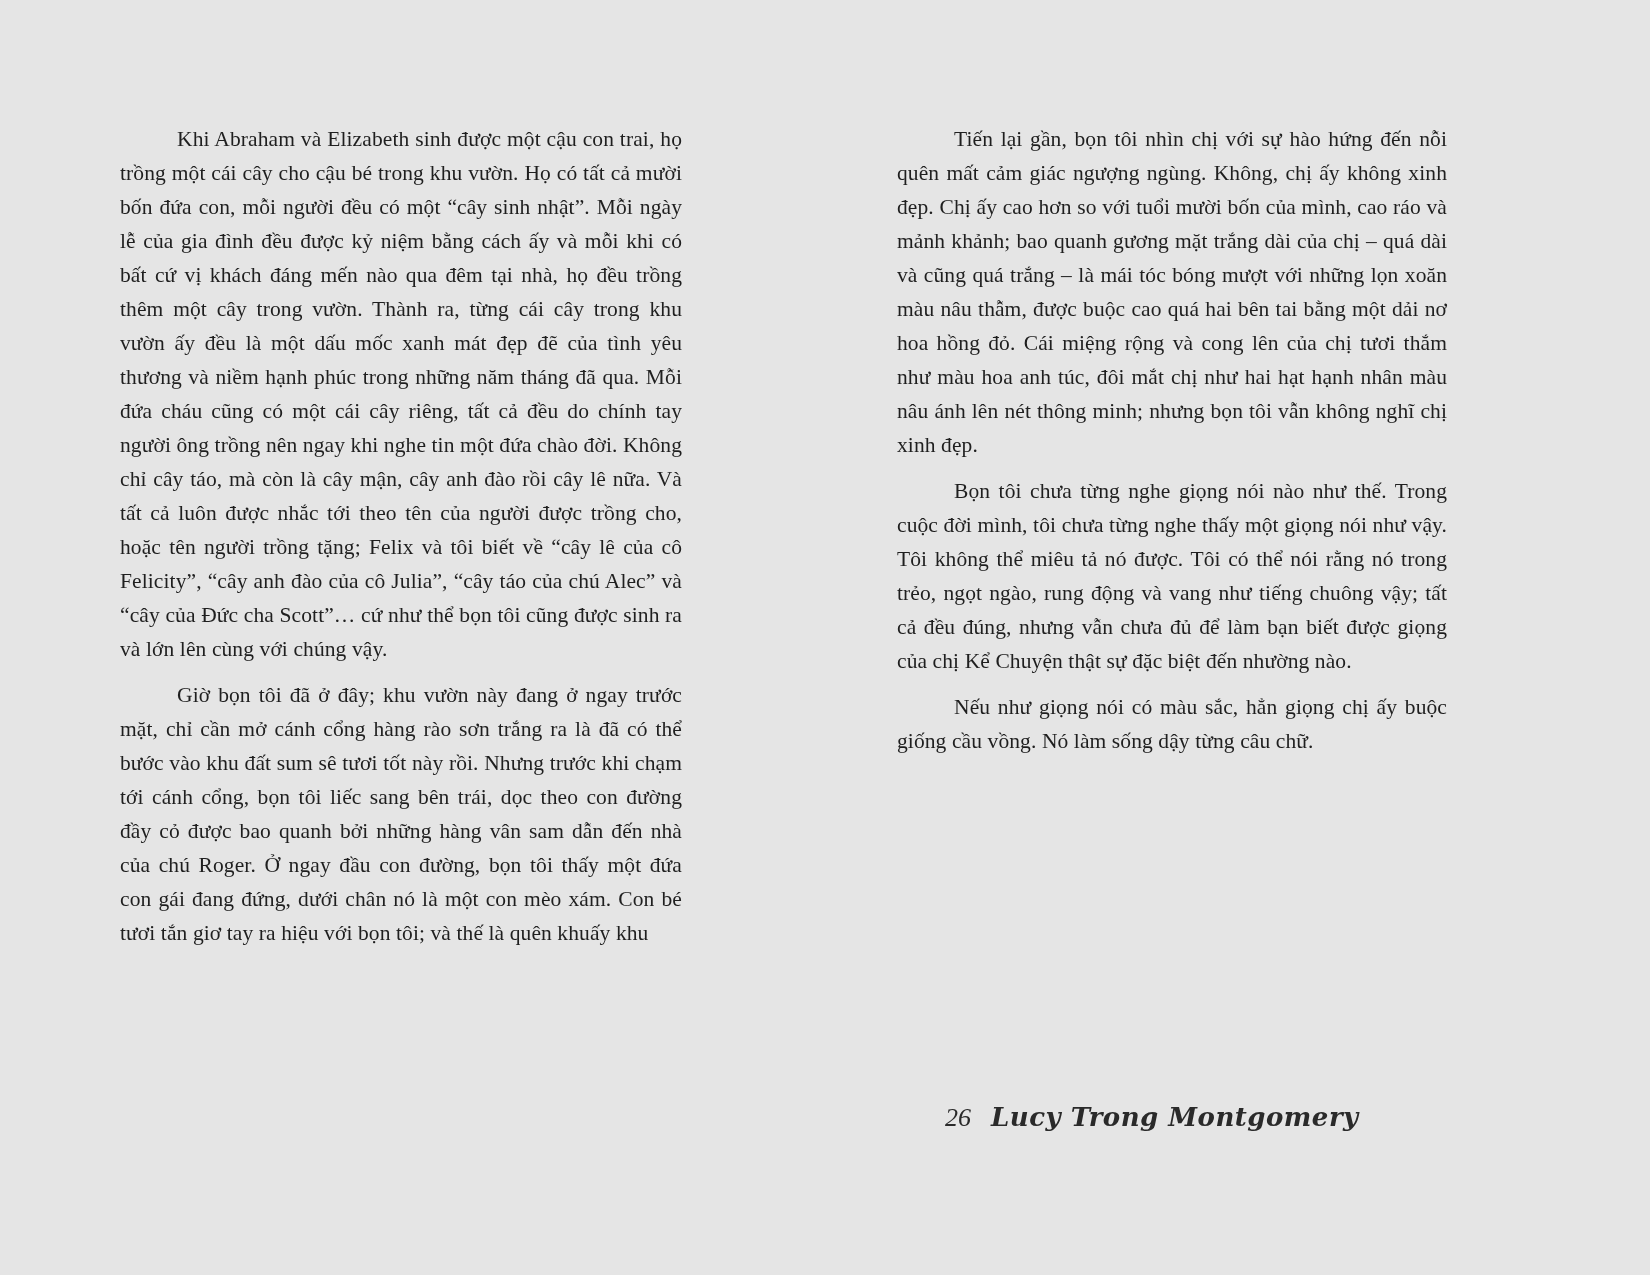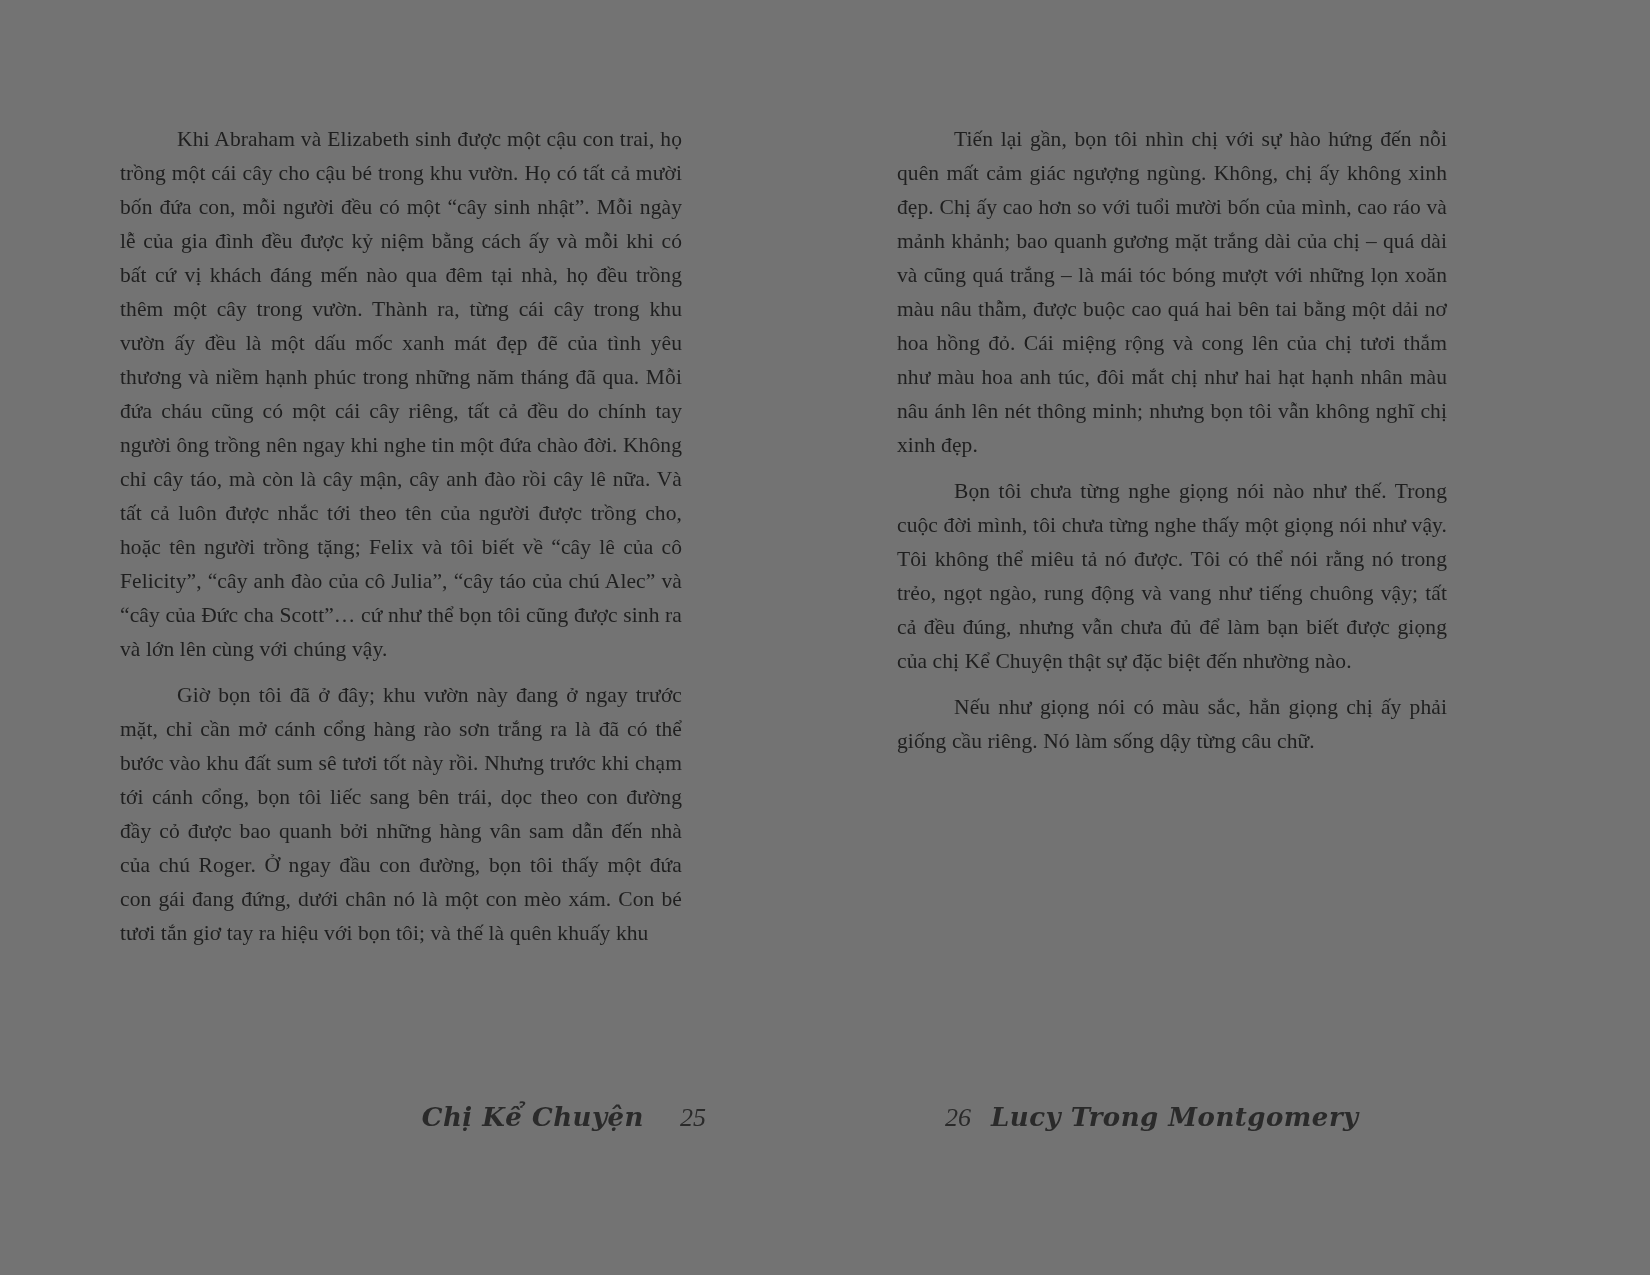--- a/index.html
+++ b/index.html
@@ -10,21 +10,21 @@
   body {
     width: 1650px;
     height: 1275px;
     position: relative;
     overflow: hidden;
     font-family: "Liberation Serif", serif;
   }
   .spread {
     position: absolute;
     inset: 0;
-    background: #737373;
+    background: #e5e5e5;
   }
   .page {
     position: absolute;
     top: 0;
     height: 1275px;
   }
   .page-left  { left: 0;   width: 790px; }
   .page-right { left: 790px; width: 860px; }
 
   .text-block {
@@ -86,29 +86,26 @@
 </head>
 <body>
 
 <div class="spread">
 
   <div class="page page-left">
     <div class="text-block">
       <p>Khi Abraham và Elizabeth sinh được một cậu con trai, họ trồng một cái cây cho cậu bé trong khu vườn. Họ có tất cả mười bốn đứa con, mỗi người đều có một “cây sinh nhật”. Mỗi ngày lễ của gia đình đều được kỷ niệm bằng cách ấy và mỗi khi có bất cứ vị khách đáng mến nào qua đêm tại nhà, họ đều trồng thêm một cây trong vườn. Thành ra, từng cái cây trong khu vườn ấy đều là một dấu mốc xanh mát đẹp đẽ của tình yêu thương và niềm hạnh phúc trong những năm tháng đã qua. Mỗi đứa cháu cũng có một cái cây riêng, tất cả đều do chính tay người ông trồng nên ngay khi nghe tin một đứa chào đời. Không chỉ cây táo, mà còn là cây mận, cây anh đào rồi cây lê nữa. Và tất cả luôn được nhắc tới theo tên của người được trồng cho, hoặc tên người trồng tặng; Felix và tôi biết về “cây lê của cô Felicity”, “cây anh đào của cô Julia”, “cây táo của chú Alec” và “cây của Đức cha Scott”… cứ như thể bọn tôi cũng được sinh ra và lớn lên cùng với chúng vậy.</p>
       <p>Giờ bọn tôi đã ở đây; khu vườn này đang ở ngay trước mặt, chỉ cần mở cánh cổng hàng rào sơn trắng ra là đã có thể bước vào khu đất sum sê tươi tốt này rồi. Nhưng trước khi chạm tới cánh cổng, bọn tôi liếc sang bên trái, dọc theo con đường đầy cỏ được bao quanh bởi những hàng vân sam dẫn đến nhà của chú Roger. Ở ngay đầu con đường, bọn tôi thấy một đứa con gái đang đứng, dưới chân nó là một con mèo xám. Con bé tươi tắn giơ tay ra hiệu với bọn tôi; và thế là quên khuấy khu</p>
     </div>
-    <div class="page-footer">
-      <span class="footer-script">Chị Kể Chuyện</span><span class="footer-num">25</span>
-    </div>
   </div>
 
   <div class="page page-right">
     <div class="text-block">
       <p>Tiến lại gần, bọn tôi nhìn chị với sự hào hứng đến nỗi quên mất cảm giác ngượng ngùng. Không, chị ấy không xinh đẹp. Chị ấy cao hơn so với tuổi mười bốn của mình, cao ráo và mảnh khảnh; bao quanh gương mặt trắng dài của chị – quá dài và cũng quá trắng – là mái tóc bóng mượt với những lọn xoăn màu nâu thẫm, được buộc cao quá hai bên tai bằng một dải nơ hoa hồng đỏ. Cái miệng rộng và cong lên của chị tươi thắm như màu hoa anh túc, đôi mắt chị như hai hạt hạnh nhân màu nâu ánh lên nét thông minh; nhưng bọn tôi vẫn không nghĩ chị xinh đẹp.</p>
       <p>Bọn tôi chưa từng nghe giọng nói nào như thế. Trong cuộc đời mình, tôi chưa từng nghe thấy một giọng nói như vậy. Tôi không thể miêu tả nó được. Tôi có thể nói rằng nó trong trẻo, ngọt ngào, rung động và vang như tiếng chuông vậy; tất cả đều đúng, nhưng vẫn chưa đủ để làm bạn biết được giọng của chị Kể Chuyện thật sự đặc biệt đến nhường nào.</p>
-      <p>Nếu như giọng nói có màu sắc, hẳn giọng chị ấy phải giống cầu riêng. Nó làm sống dậy từng câu chữ.</p>
+      <p>Nếu như giọng nói có màu sắc, hẳn giọng chị ấy buộc giống cầu vồng. Nó làm sống dậy từng câu chữ.</p>
     </div>
     <div class="page-footer">
       <span class="footer-num">26</span><span class="footer-script">Lucy Trong Montgomery</span>
     </div>
   </div>
 
 </div>
 
 </body></html>

